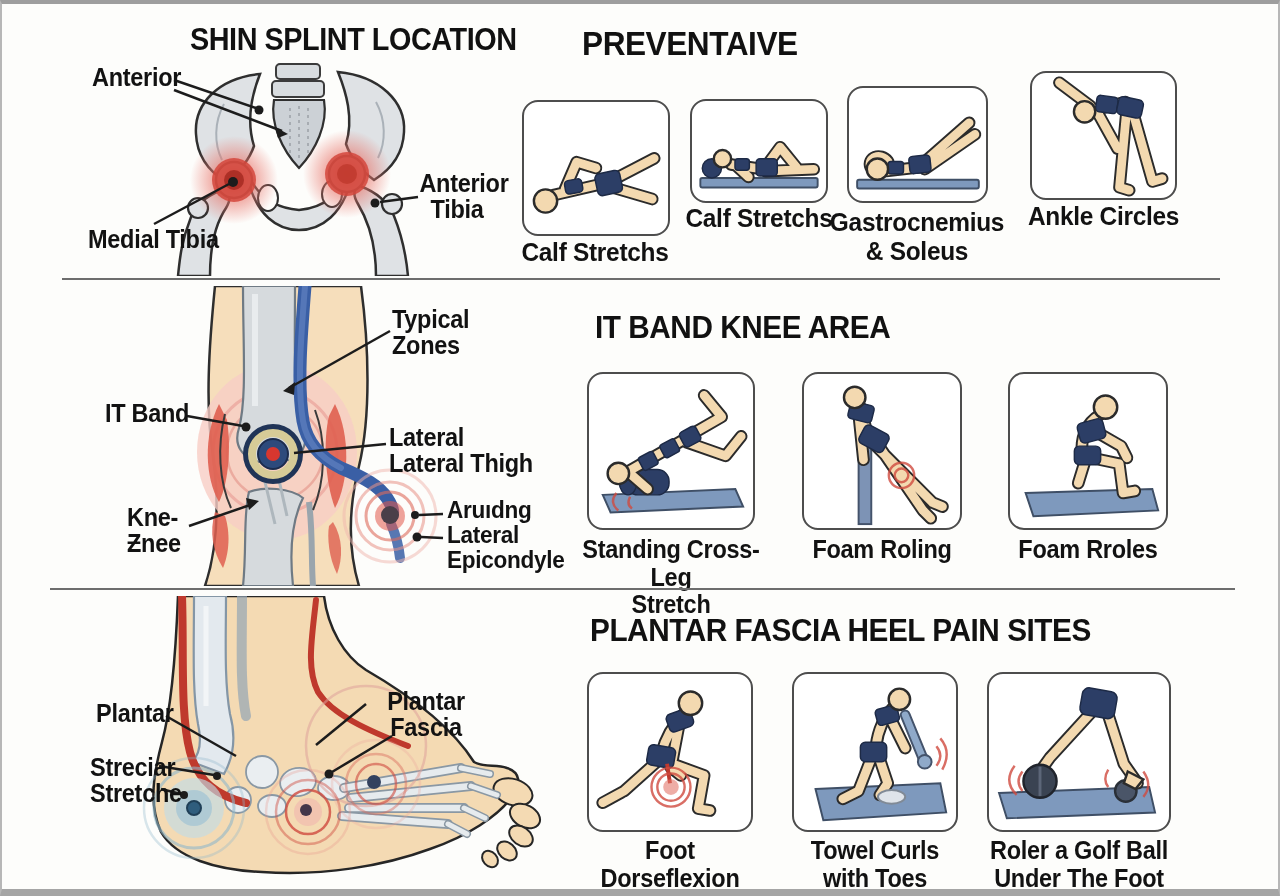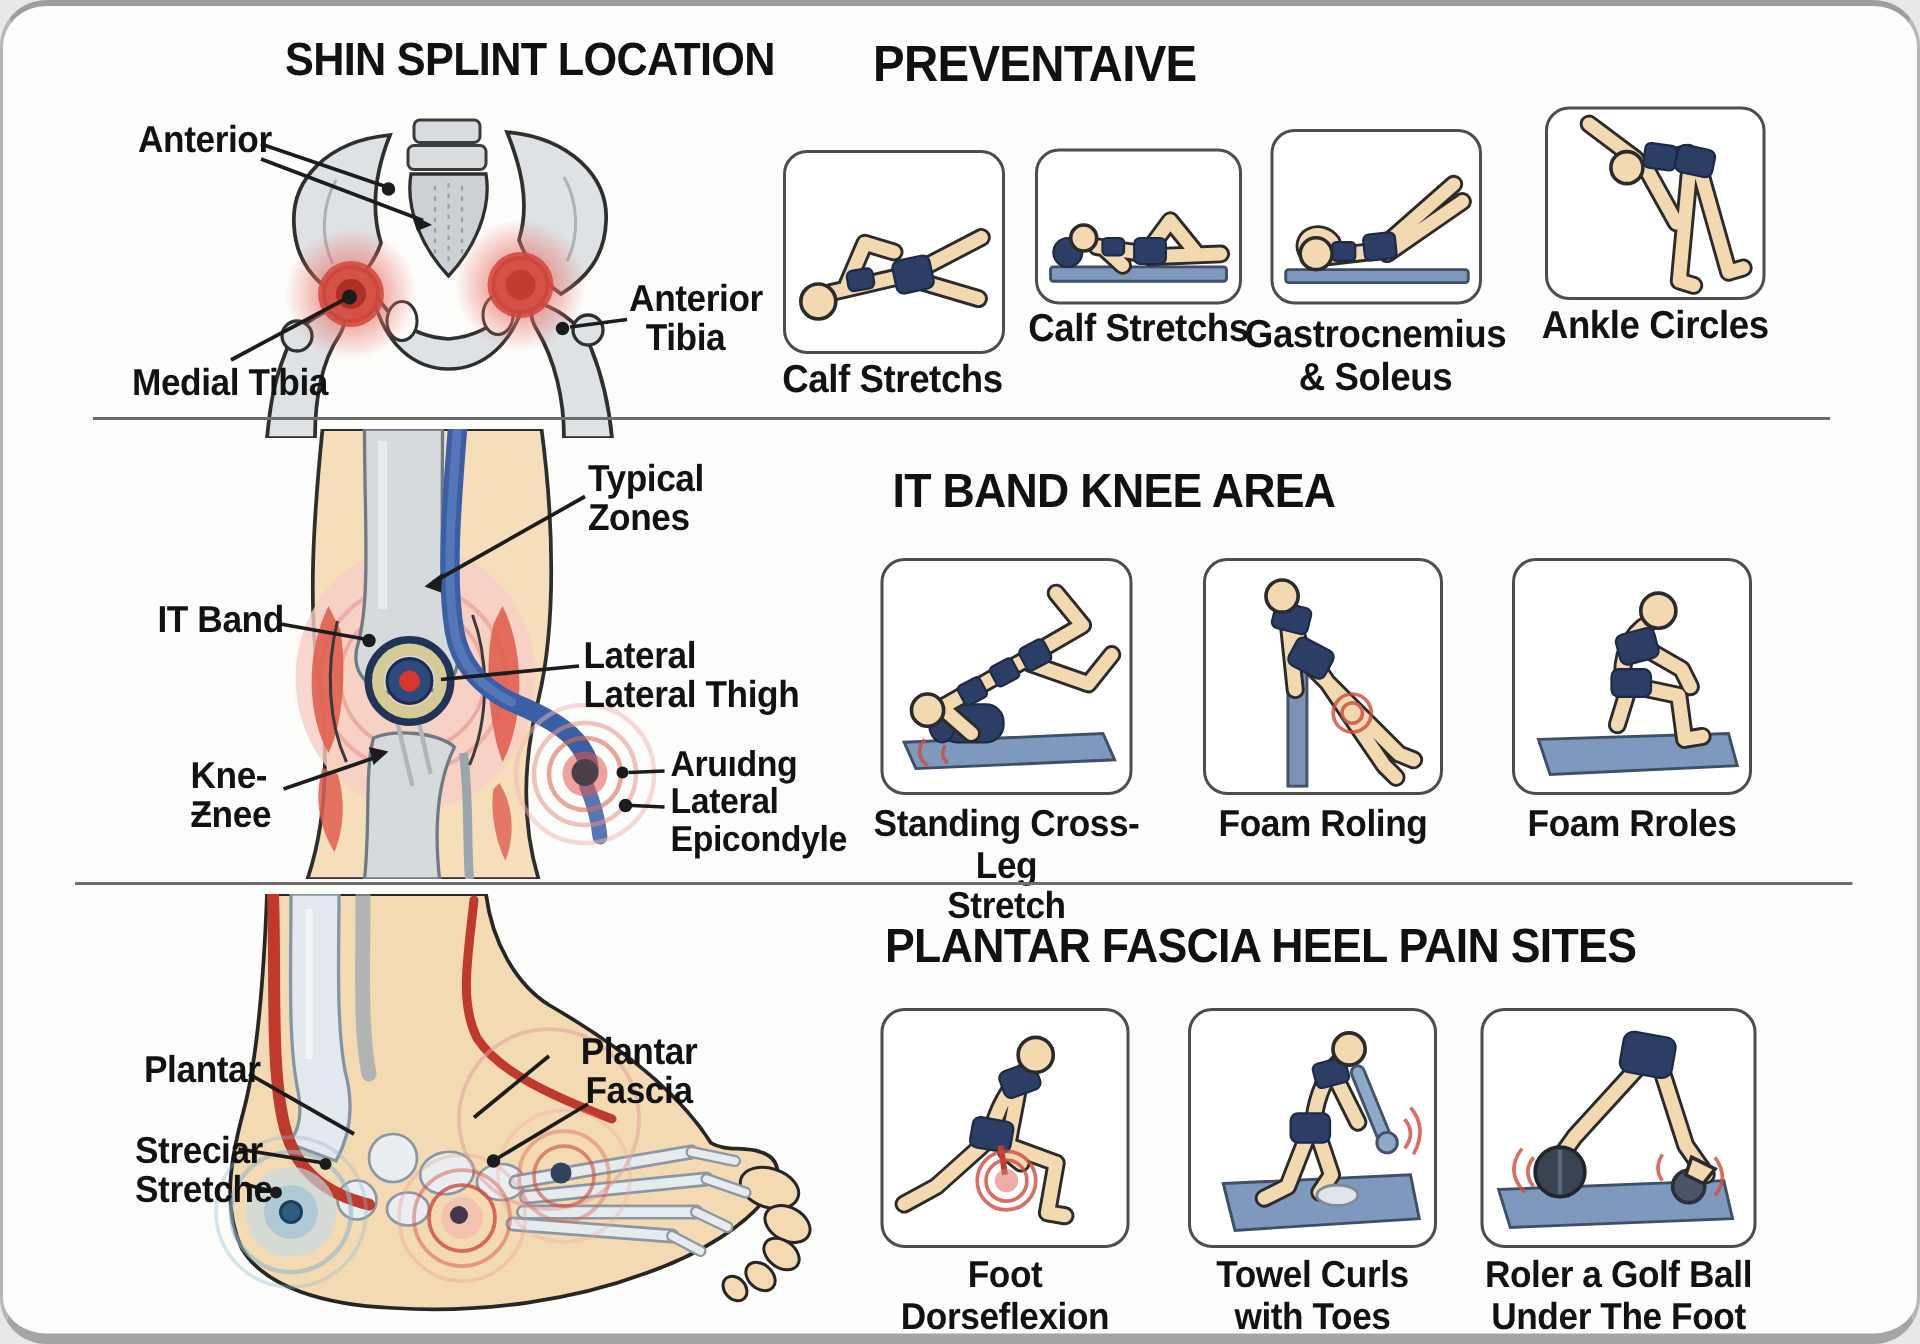--- a/index.html
+++ b/index.html
@@ -1,21 +1,21 @@
 <!DOCTYPE html>
 <html><head>
 <meta charset="utf-8">
 <style>
   html,body{margin:0;padding:0;background:#e8e8e8;}
   .poster{
     position:relative; width:1280px; height:896px; margin:0 auto;
     background:#fdfdfb; overflow:hidden; box-sizing:border-box;
     border-top:4px solid #9e9e9e; border-left:2px solid #b7b7b7;
     border-right:2px solid #b7b7b7; border-bottom:7px solid #a5a5a5;
-    font-family:"Liberation Sans","DejaVu Sans",sans-serif; color:#141414;border-radius:31px;
+    font-family:"Liberation Sans","DejaVu Sans",sans-serif; color:#141414;
   }
   .h1{
     position:absolute; font-weight:700; letter-spacing:-0.5px; color:#111;
     transform:scaleX(.93); transform-origin:left top; white-space:nowrap;
   }
   .cap{
     position:absolute; font-weight:700; font-size:24px; line-height:1.1;
     text-align:center; white-space:pre-line; letter-spacing:-0.3px; color:#121212;
     transform:scaleX(.94); transform-origin:center top;
   }
@@ -42,21 +42,21 @@
   .lline{stroke:#1c1c1c; stroke-width:2.5; fill:none;}
   .ldot{fill:#1c1c1c;}
 </style>
 </head>
 <body>
 
 <div class="poster">
 
   <div class="h1" style="left:188px; top:18px; font-size:31px;">SHIN SPLINT LOCATION</div>
 
-  <div class="panel" style="left:0; top:16px; width:510px; height:272px;">
+  <div class="panel" style="left:0; top:0; width:510px; height:272px;">
     <svg class="art" width="510" height="272" viewBox="0 0 510 272">
       <defs>
         <radialGradient id="redGlow" cx="50%" cy="50%" r="50%">
           <stop offset="0%" stop-color="#e04a3e" stop-opacity="0.85"></stop>
           <stop offset="55%" stop-color="#e8756b" stop-opacity="0.5"></stop>
           <stop offset="100%" stop-color="#e8756b" stop-opacity="0"></stop>
         </radialGradient>
       </defs>
 
       <rect x="274" y="60" width="44" height="15" rx="4" fill="#d8dcdf" stroke="#3b3b3b" stroke-width="2"></rect>

